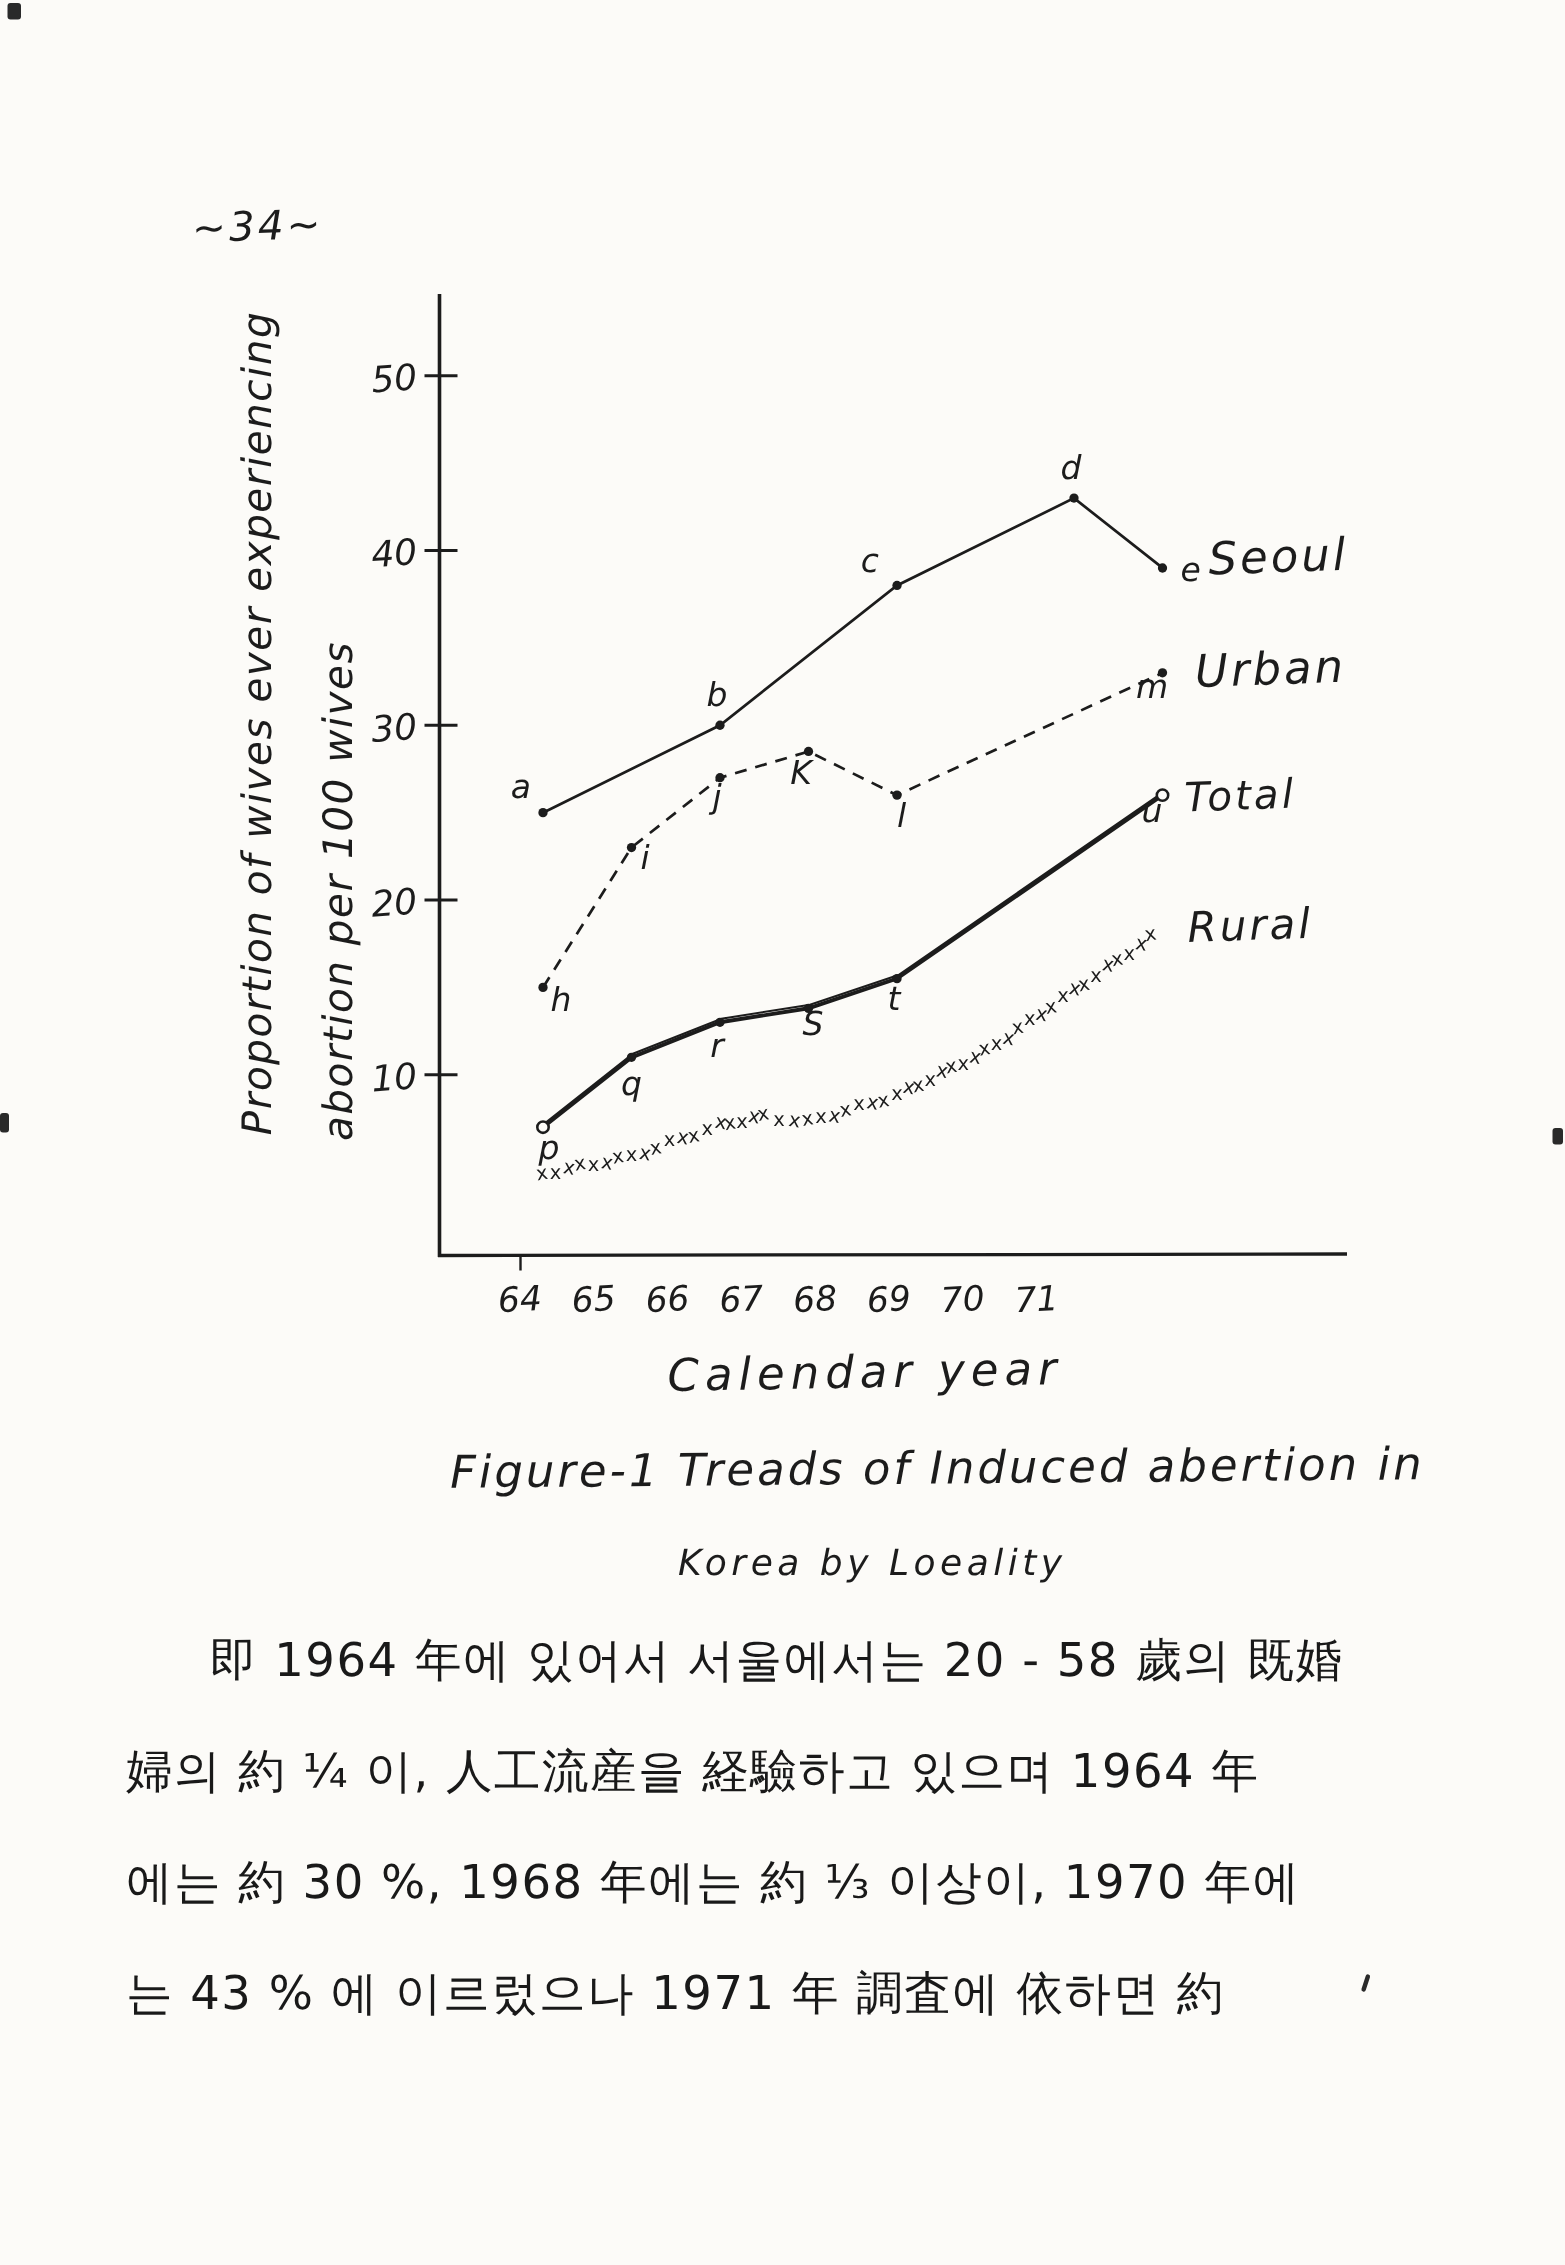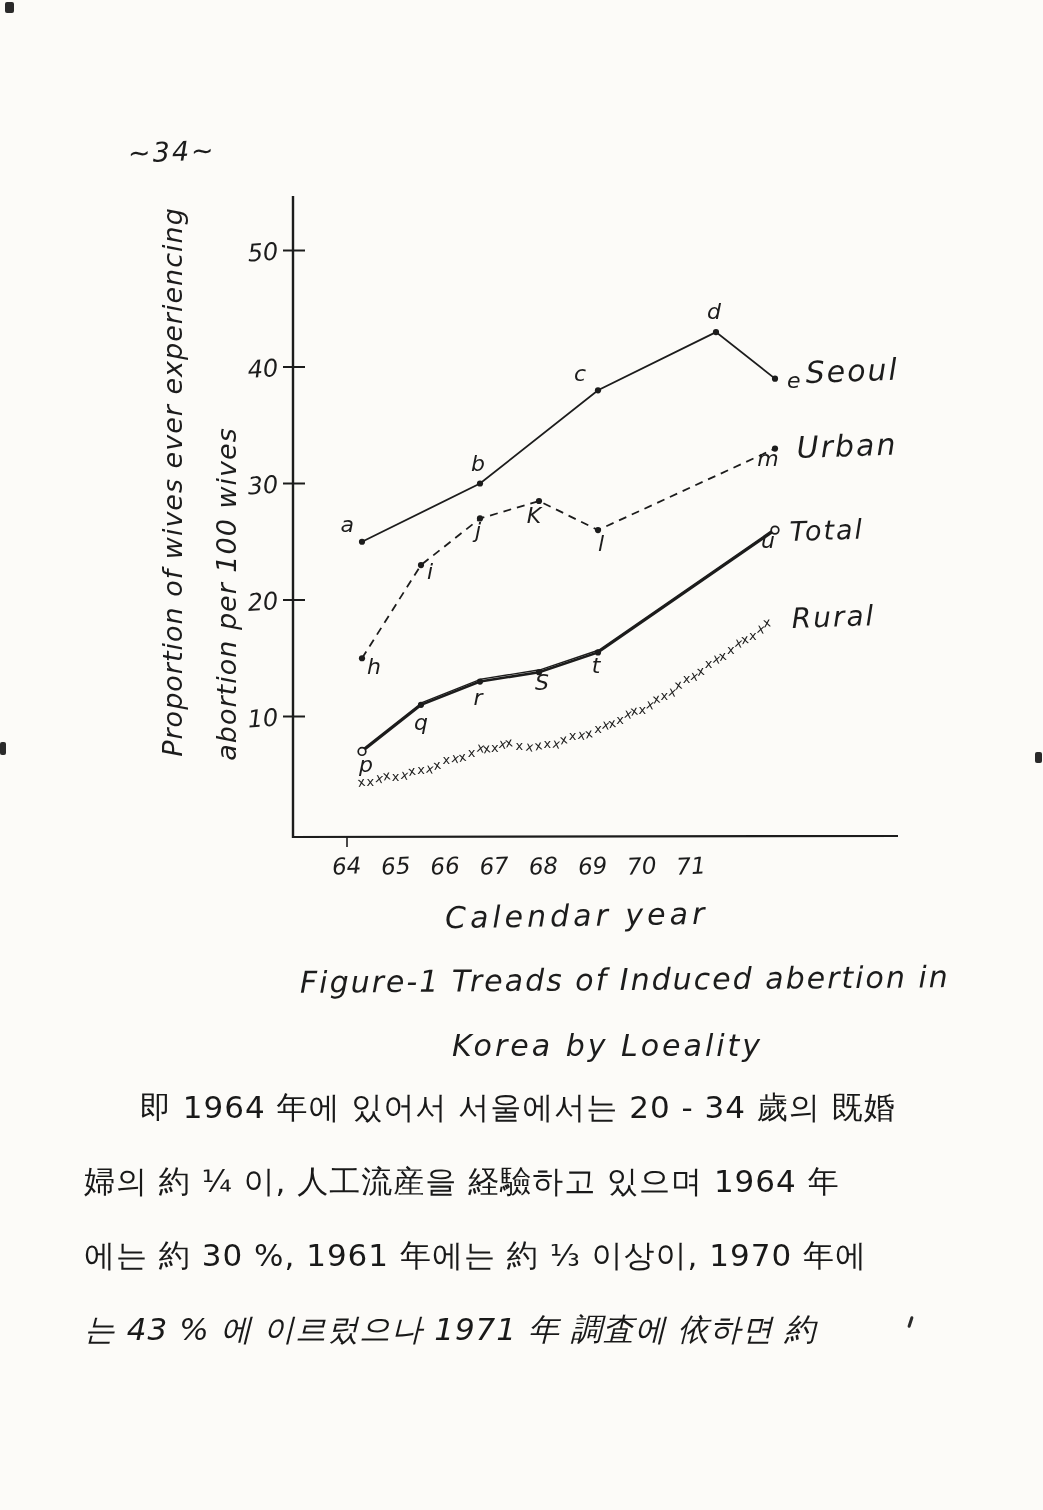--- a/index.html
+++ b/index.html
@@ -13,26 +13,26 @@
     font-style:italic;
     color:#1c1c1c;
     white-space:nowrap;
   }
   .abs{position:absolute;}
   #page-number{left:128px;top:136px;font-size:27px;letter-spacing:2px;transform:rotate(-2deg);}
   #ylabel-1{left:172px;top:482px;font-size:27px;transform:translate(-50%,-50%) rotate(-90deg);letter-spacing:1px;}
   #ylabel-2{left:226px;top:594px;font-size:27px;transform:translate(-50%,-50%) rotate(-90deg);letter-spacing:1px;}
   #xlabel{left:445px;top:898px;font-size:30px;letter-spacing:4px;transform:rotate(-1deg);}
   #caption-1{left:300px;top:962px;font-size:30px;letter-spacing:2px;transform:rotate(-0.5deg);}
-  #caption-2{left:452px;top:1028px;font-size:30px;letter-spacing:3px;}
+  #caption-2{left:452px;top:1028px;font-size:24px;letter-spacing:3px;}
   .bodyline{font-size:31px;letter-spacing:1px;line-height:1;color:#191919;font-style:normal;}
   #body-line-0{left:140px;top:1092px;}
   #body-line-1{left:84px;top:1166px;}
   #body-line-2{left:84px;top:1240px;}
-  #body-line-3{left:84px;top:1314px;font-style:italic;}
+  #body-line-3{left:84px;top:1314px;}
   .speck{position:absolute;background:#2a2a2a;border-radius:2px;}
   svg text{font-family:"DejaVu Sans",sans-serif;}
 </style>
 </head>
 <body>
 
 <div class="abs hand" id="page-number">~34~</div>
 
 <svg id="chart-svg" class="abs" style="left:0;top:0;" width="1043" height="1510" viewBox="0 0 1043 1510">
     <g>
@@ -167,21 +167,21 @@
   </svg>
 
 <div class="abs hand" id="ylabel-1">Proportion of wives ever experiencing</div>
 <div class="abs hand" id="ylabel-2">abortion per 100 wives</div>
 
 <div class="abs hand" id="xlabel">Calendar year</div>
 
 <div class="abs hand" id="caption-1">Figure-1    Treads of Induced abertion in</div>
 <div class="abs hand" id="caption-2">Korea    by    Loeality</div>
 
-<div class="abs hand bodyline" id="body-line-0">即  1964 年에   있어서   서울에서는   20 - 34 歲의   既婚</div>
+<div class="abs hand bodyline" id="body-line-0">即  1964 年에   있어서   서울에서는   20 - 58 歲의   既婚</div>
 <div class="abs hand bodyline" id="body-line-1">婦의   約 ¼ 이,   人工流産을   経驗하고   있으며   1964 年</div>
-<div class="abs hand bodyline" id="body-line-2">에는   約 30 %,   1961 年에는   約 ⅓ 이상이,   1970 年에</div>
+<div class="abs hand bodyline" id="body-line-2">에는   約 30 %,   1968 年에는   約 ⅓ 이상이,   1970 年에</div>
 <div class="abs hand bodyline" id="body-line-3">는   43 % 에   이르렀으나   1971 年   調査에   依하면   約</div>
 
 <div class="speck" style="left:5px;top:2px;width:9px;height:11px;"></div>
 <div class="speck" style="left:0px;top:742px;width:6px;height:13px;"></div>
 <div class="speck" style="left:1035px;top:752px;width:7px;height:11px;"></div>
 <div class="speck" style="left:909px;top:1316px;width:3px;height:12px;transform:rotate(18deg);"></div>
 
 </body></html>

